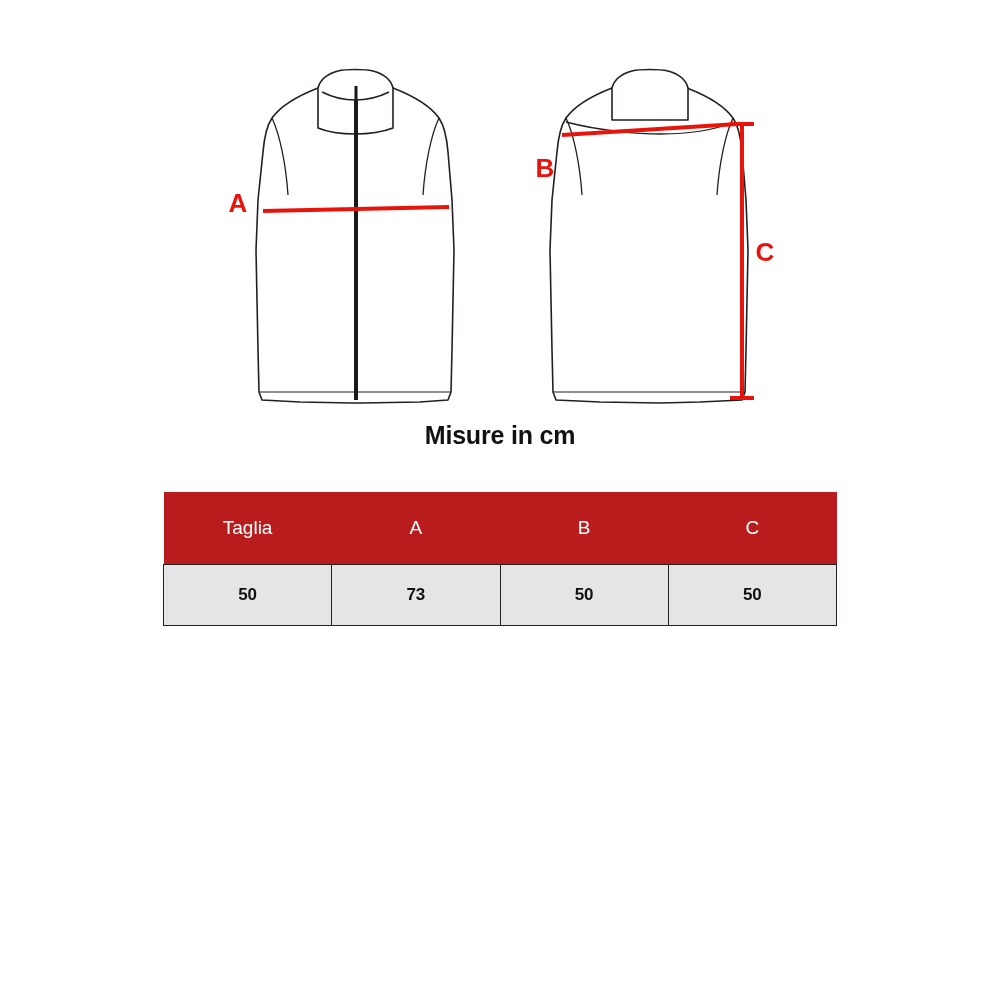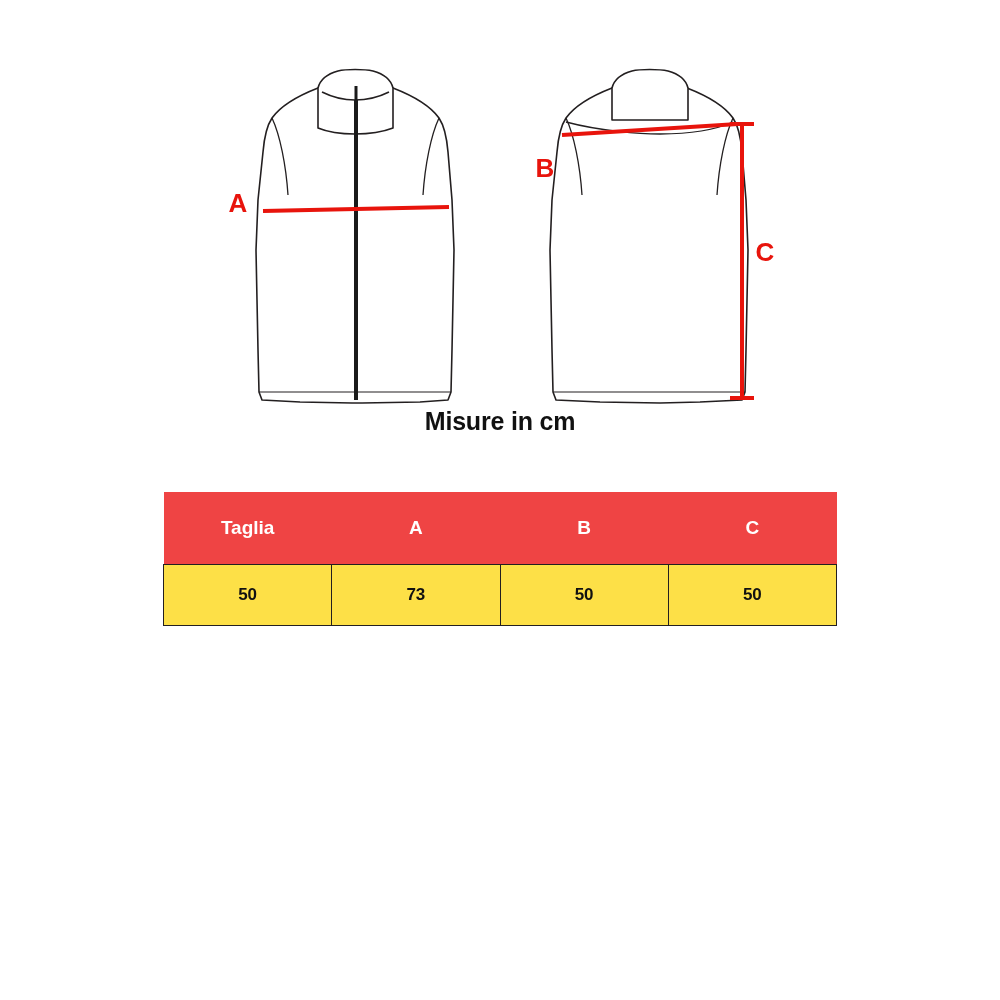--- a/index.html
+++ b/index.html
@@ -27,50 +27,50 @@
   }
   .marker-label {
     fill: #e8140c;
     font-family: "Liberation Sans", sans-serif;
     font-weight: bold;
     font-size: 26px;
   }
   #caption {
     position: absolute;
     left: 0;
-    top: 407px;
+    top: 421px;
     width: 1000px;
     text-align: center;
     font-family: "Liberation Sans", sans-serif;
     font-weight: bold;
     font-size: 25px;
     letter-spacing: -0.2px;
     color: #111111;
   }
   #size-table {
     position: absolute;
     left: 163px;
     top: 492px;
     width: 674px;
     border-collapse: collapse;
     table-layout: fixed;
   }
   #size-table thead th {
-    background: #ef4444;
+    background: #b91c1c;
     color: #ffffff;
     font-family: "Liberation Sans", sans-serif;
-    font-weight: bold;
+    font-weight: normal;
     font-size: 19px;
     height: 70px;
     text-align: center;
     vertical-align: middle;
     border: none;
   }
   #size-table tbody td {
-    background: #fde047;
+    background: #e5e5e5;
     color: #111111;
     font-family: "Liberation Sans", sans-serif;
     font-weight: bold;
     font-size: 17px;
     height: 58px;
     text-align: center;
     vertical-align: middle;
     border: 1px solid #231f20;
   }
 </style>

